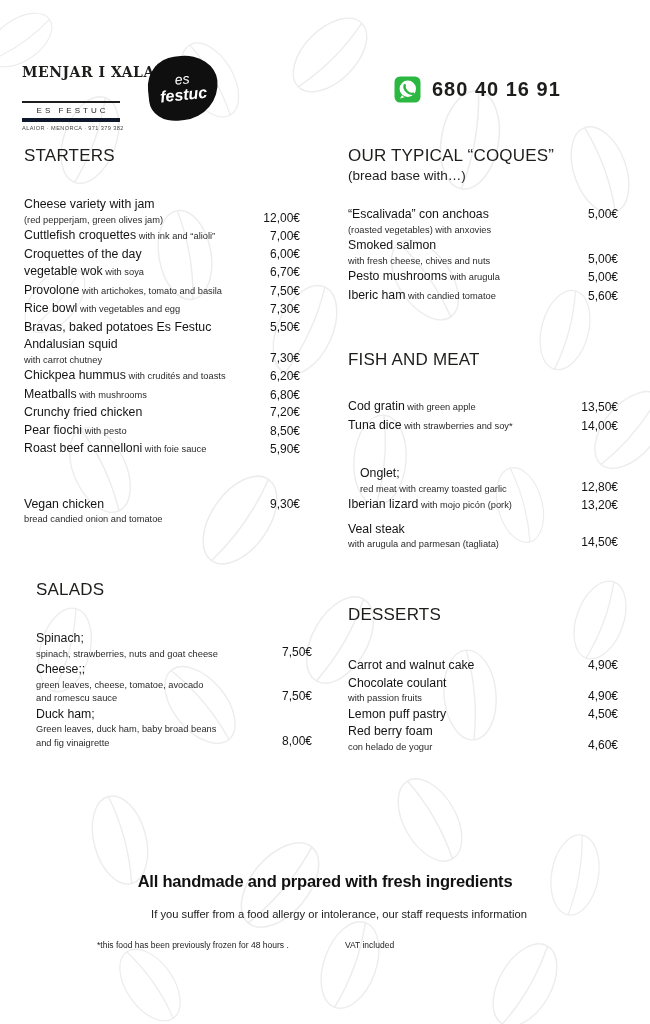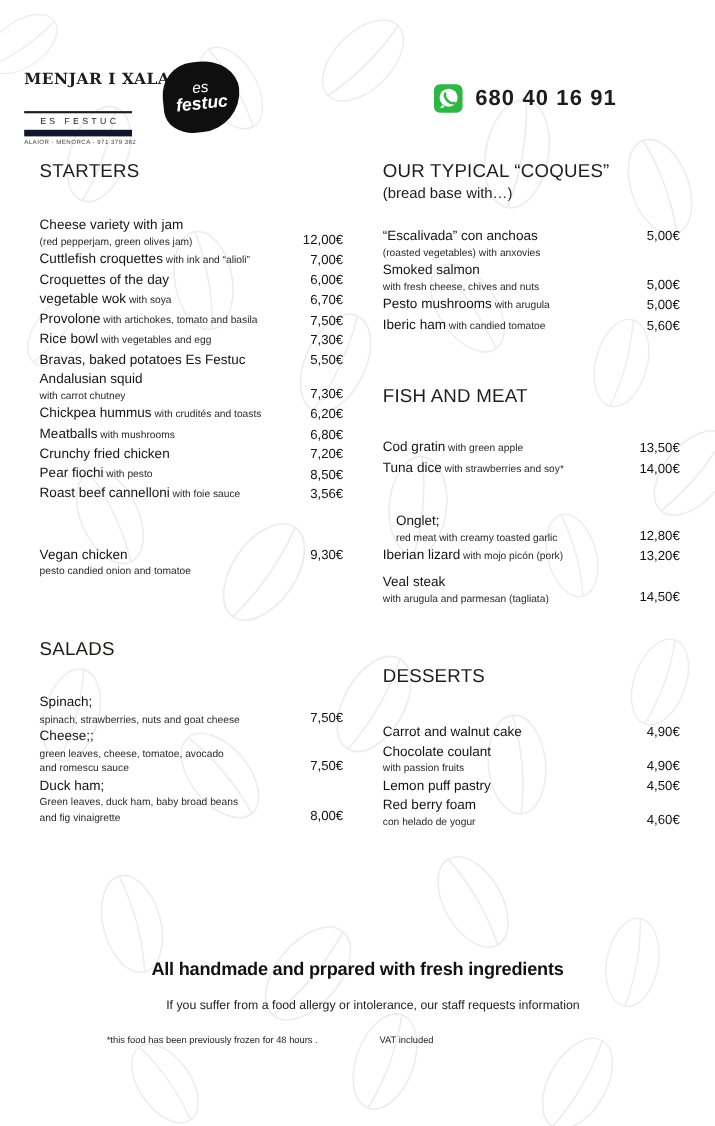--- a/index.html
+++ b/index.html
@@ -12,39 +12,39 @@
   .layer{position:relative;z-index:1;}
 
   
   .brand{position:absolute;left:22px;top:64px;width:98px;text-align:center;}
   .brand-title{
     font-family:"DejaVu Serif",serif;font-weight:700;font-size:14px;
     letter-spacing:.5px;border-bottom:2px solid #1d1d1b;padding-bottom:21px;white-space:nowrap;
   }
   .brand-sub{
     font-size:8px;letter-spacing:3px;padding:3px 0 3px 3px;
-    border-bottom:6px solid #0f172a;white-space:nowrap;
+    border-bottom:4px solid #0f172a;white-space:nowrap;
   }
   .brand-tag{font-size:5.6px;letter-spacing:.4px;padding-top:3px;color:#444;white-space:nowrap;}
 
   .logo-blob{
     position:absolute;left:148px;top:56px;width:70px;height:64px;background:#0f0f0f;
     border-radius:46% 54% 58% 42% / 52% 48% 62% 38%;
     transform:rotate(-6deg);
     display:flex;flex-direction:column;align-items:center;justify-content:center;color:#fff;
   }
   .logo-es{font-style:italic;font-size:14px;line-height:13px;}
   .logo-festuc{font-style:italic;font-weight:700;font-size:16px;line-height:17px;}
 
   .contact{position:absolute;left:394px;top:76px;display:flex;align-items:center;gap:11px;}
   .phone-number{font-size:20px;font-weight:700;letter-spacing:1px;white-space:nowrap;}
 
   
   .menu-section{position:absolute;}
-  .sec-starters{left:36px;top:146px;width:276px;}
+  .sec-starters{left:24px;top:146px;width:276px;}
   .sec-salads{left:36px;top:580px;width:276px;}
   .sec-coques{left:348px;top:146px;width:270px;}
   .sec-fish{left:348px;top:350px;width:270px;}
   .sec-desserts{left:348px;top:605px;width:270px;}
 
   .section-title{margin:0;font-size:17px;line-height:20px;font-weight:400;letter-spacing:.2px;color:#1d1d1b;}
   .section-sub{margin:2px 0 0;font-size:13.5px;line-height:16px;font-weight:400;color:#1d1d1b;}
 
   .sec-starters .items{margin-top:30px;}
   .sec-salads .items{margin-top:30px;}
@@ -212,26 +212,26 @@
           <div class="menu-item price-bottom">
             <div class="item-left">
               <div class="item-name">Pear fiochi<span class="item-small">&nbsp;with pesto</span></div>
             </div>
             <div class="item-price">8,50€</div>
           </div>
           <div class="menu-item price-bottom">
             <div class="item-left">
               <div class="item-name">Roast beef cannelloni<span class="item-small">&nbsp;with foie sauce</span></div>
             </div>
-            <div class="item-price">3,56€</div>
+            <div class="item-price">5,90€</div>
           </div>
           <div class="menu-item price-top" style="margin-top: 37px;">
             <div class="item-left">
               <div class="item-name">Vegan chicken</div>
-              <div class="item-subline">pesto candied onion and tomatoe</div>
+              <div class="item-subline">bread candied onion and tomatoe</div>
             </div>
             <div class="item-price">9,30€</div>
           </div>
         </div>
     </section>
 
     <section class="menu-section sec-salads">
       <h2 class="section-title">SALADS</h2>
       <div class="items">
           <div class="menu-item price-bottom">

